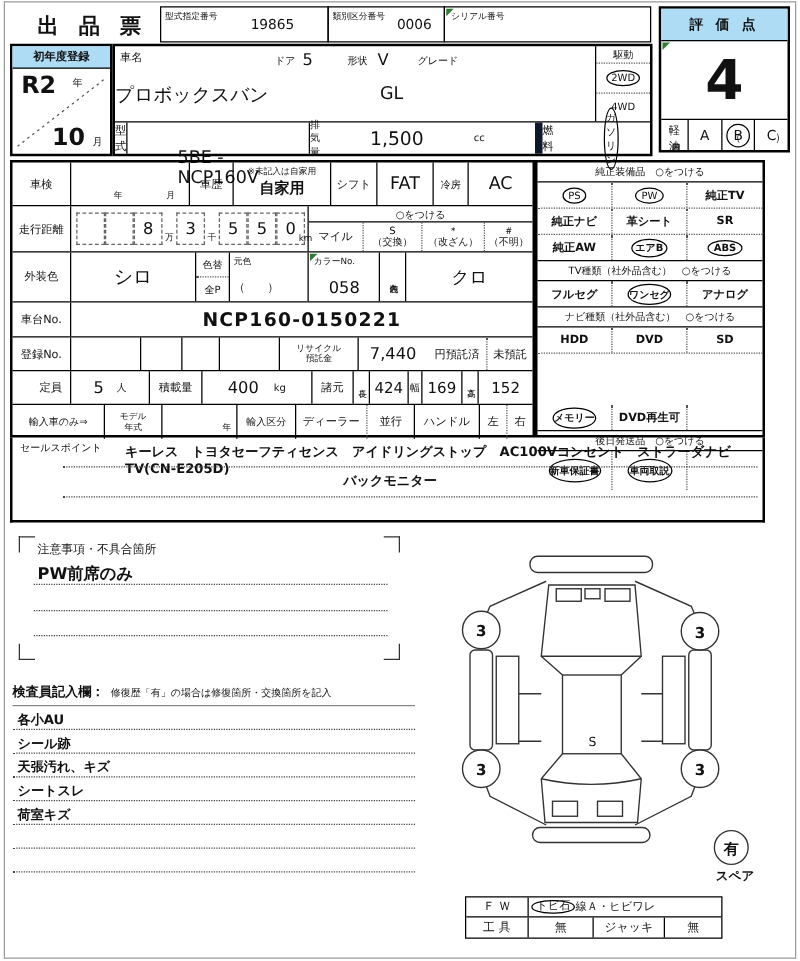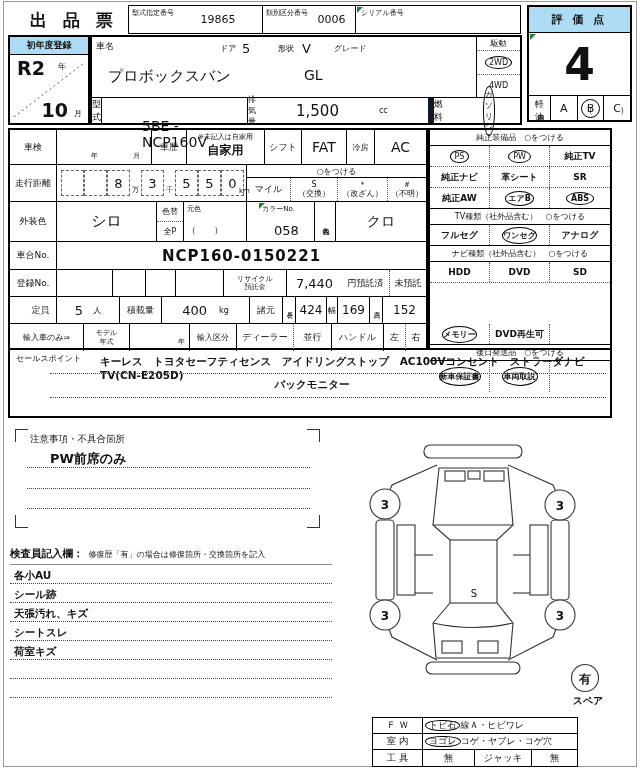--- a/index.html
+++ b/index.html
@@ -83,21 +83,21 @@
     </div>
   </div>
 
   <div class="abs bd2" style="left:90px;top:35px;width:432px;height:90px;">
     <span class="abs f9" style="left:4px;top:3px;">車名</span>
     <span class="abs f8" style="left:128px;top:6px;">ドア</span>
     <span class="abs f13" style="left:150px;top:4px;">5</span>
     <span class="abs f8" style="left:186px;top:6px;">形状</span>
     <span class="abs f13" style="left:210px;top:4px;">V</span>
     <span class="abs f8" style="left:242px;top:6px;">グレード</span>
-    <span class="abs f15" style="left:16px;top:30px;">プロボックスバン</span>
+    <span class="abs f15" style="left:0;top:30px;">プロボックスバン</span>
     <span class="abs f14" style="left:212px;top:30px;">GL</span>
 
     <div class="abs" style="right:0;top:0;width:44px;height:60px;border-left:1px solid #000;">
       <div class="cc f8 bbd" style="height:14px;">駆動</div>
       <div class="cc" style="height:23px;">
         <span class="circ f8" style="padding:1px 3px;">
             <span>2WD</span>
           </span>
       </div>
       <div class="cc f8" style="height:22px;border-top:1px dotted #555;">4WD</div>
@@ -177,21 +177,21 @@
       <div class="cc f9 br" style="width:47px;">外装色</div>
       <div class="cc f15 br" style="width:100px;">シロ</div>
       <div class="col br" style="width:27px;">
         <div class="cc f8 bbd" style="flex:1;">色替</div>
         <div class="cc f8" style="flex:1;">全P</div>
       </div>
       <div class="br" style="width:63px;position:relative;">
         <span class="abs f7" style="left:3px;top:2px;">元色</span>
         <span class="abs f9" style="left:3px;bottom:4px;">（　　）</span>
       </div>
-      <div class="br" style="width:57px;position:relative;margin-left:11px;">
+      <div class="br" style="width:57px;position:relative;">
         <span class="gt"></span>
         <span class="abs f7" style="left:4px;top:2px;">カラーNo.</span>
         <span class="abs f13" style="left:16px;bottom:3px;">058</span>
       </div>
       <div class="cc f7 br" style="width:21px;">
         <span style="writing-mode:vertical-rl;line-height:1;">内装色</span>
       </div>
       <div class="cc f14" style="flex:1;">クロ</div>
     </div>
 
@@ -339,21 +339,21 @@
     <div class="abs cc" style="left:0;top:28px;width:604px;font-size:10.5px;font-weight:bold;">バックモニター</div>
     <div class="abs" style="left:40px;top:47px;width:556px;border-bottom:1px dotted #444;"></div>
   </div>
 
   <div class="abs" style="left:15px;top:429px;width:305px;height:99px;">
     <span class="corner" style="left:0;top:0;border-top:1.5px solid #333;border-left:1.5px solid #333;"></span>
     <span class="corner" style="right:0;top:0;border-top:1.5px solid #333;border-right:1.5px solid #333;"></span>
     <span class="corner" style="left:0;bottom:0;border-bottom:1.5px solid #333;border-left:1.5px solid #333;"></span>
     <span class="corner" style="right:0;bottom:0;border-bottom:1.5px solid #333;border-right:1.5px solid #333;"></span>
     <span class="abs" style="left:15px;top:4px;font-size:9.5px;">注意事項・不具合箇所</span>
-    <span class="abs b f13" style="left:15px;top:21px;margin-left:20px;">PW前席のみ</span>
+    <span class="abs b f13" style="left:15px;top:21px;">PW前席のみ</span>
     <div class="abs" style="left:12px;top:38px;width:283px;border-bottom:1px dotted #444;"></div>
     <div class="abs" style="left:12px;top:59px;width:283px;border-bottom:1px dotted #444;"></div>
     <div class="abs" style="left:12px;top:79px;width:283px;border-bottom:1px dotted #444;"></div>
   </div>
 
   <div class="abs" style="left:10px;top:542px;width:322px;">
     <div style="border-bottom:1px solid #888;padding-bottom:3px;">
       <span class="b" style="font-size:10.5px;">検査員記入欄：</span>
       <span class="f8">修復歴「有」の場合は修復箇所・交換箇所を記入</span>
     </div>
@@ -423,27 +423,20 @@
   </svg>
 
   <div class="abs" style="left:372px;top:717px;width:206px;border:1.5px solid #000;font-size:9.5px;">
     <div class="flex bb" style="height:16px;">
       <div class="cc br" style="width:50px;">Ｆ Ｗ</div>
       <div class="flex" style="flex:1;align-items:center;padding-left:2px;">
         <span class="oval f9">トビ石</span>
         <span class="f9">線Ａ・ヒビワレ</span>
       </div>
     </div>
-    <div class="flex bb" style="height:16px;">
-      <div class="cc br" style="width:50px;">室 内</div>
-      <div class="flex" style="flex:1;align-items:center;padding-left:2px;">
-        <span class="oval f9">ヨゴレ</span>
-        <span class="f9">コゲ・ヤブレ・コゲ穴</span>
-      </div>
-    </div>
     <div class="flex" style="height:16px;">
       <div class="cc br" style="width:50px;">工 具</div>
       <div class="cc br" style="width:52px;">無</div>
       <div class="cc br" style="width:57px;">ジャッキ</div>
       <div class="cc" style="flex:1;">無</div>
     </div>
   </div>
 </div>
 
 </body></html>

